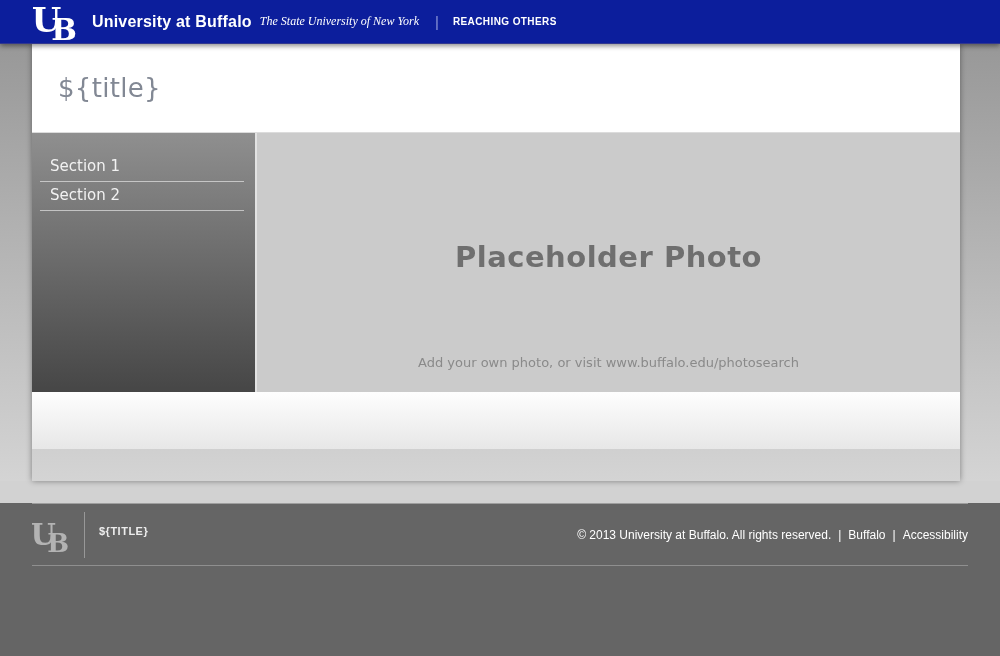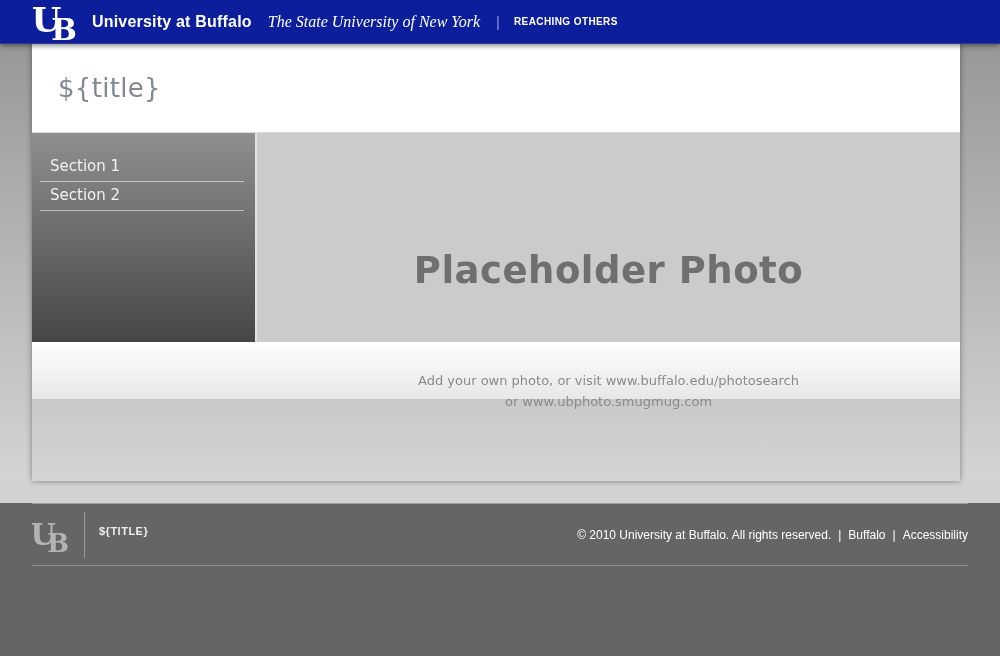--- a/index.html
+++ b/index.html
@@ -23,21 +23,21 @@
   }
   .ub-logo { display:block; }
   .ub-logo text { font-family:"DejaVu Serif", serif; font-weight:bold; fill:currentColor; }
   .masthead .ub-logo { color:#ffffff; margin-right:9px; }
   .wordmark {
     color:#ffffff; font-weight:bold; font-size:16px; letter-spacing:0.2px;
     cursor:pointer;
   }
   .tagline {
     color:#ffffff; font-family:"Liberation Serif", serif; font-style:italic;
-    font-size:16px; margin-left:16px;
+    font-size:12px; margin-left:8px;
   }
   .masthead-sep { color:#8d97d8; margin:0 14px 0 16px; font-size:15px; }
   .motto {
     color:#ffffff; font-weight:bold; font-size:10px; letter-spacing:0.4px;
     cursor:pointer;
   }
 
   
   .page-bg {
     height:437px; width:100%;
@@ -54,41 +54,41 @@
     height:89px; background:#ffffff;
     display:flex; align-items:center; padding-left:26px;
     border-bottom:1px solid #dcdcdc;
   }
   .page-title {
     font-family:"DejaVu Sans", sans-serif;
     font-size:26px; font-weight:400; color:#828894; margin:0; letter-spacing:0.3px;
   }
 
   
-  .content-row { display:flex; height:209px; background:#e2e2e2; }
+  .content-row { display:flex; height:259px; background:#e2e2e2; }
   .sidebar {
     width:223px; height:100%;
     background:linear-gradient(#8f8f8f, #464646);
     padding-top:20px; margin-right:2px;
   }
   .nav-item {
     display:block; text-decoration:none;
     font-family:"DejaVu Sans", sans-serif;
     color:#f2f2f2; font-size:15px;
     margin:0 11px 0 8px; padding:4px 0 6px 10px;
     border-bottom:1px solid rgba(235,235,235,0.65);
     cursor:pointer;
   }
   .photo-area {
     flex:1; height:100%; background:#cbcbcb;
     text-align:center; padding-top:100px;
     font-family:"DejaVu Sans", sans-serif;
   }
   .photo-heading {
-    margin:16px; font-size:37px; font-weight:bold; color:#6f6f6f; letter-spacing:0.5px;
+    margin:7px; font-size:29px; font-weight:bold; color:#6f6f6f; letter-spacing:0.5px;
   }
   .photo-caption { margin:78px 0 0 0; font-size:13px; color:#8a8a8a; line-height:21px; }
 
   
   .bottom-band { height:57px; background:linear-gradient(#fefefe, #e7e7e7); }
 
   
   .site-footer {
     height:175px; width:100%;
     background:#656565;
@@ -137,21 +137,20 @@
     <div class="content-row">
       <nav class="sidebar">
         <a class="nav-item">Section 1</a>
         <a class="nav-item">Section 2</a>
       </nav>
 
       <div class="photo-area">
         <h2 class="photo-heading">Placeholder Photo</h2>
         <p class="photo-caption">
           <span>Add your own photo, or visit www.buffalo.edu/photosearch</span><br>
-          <span>or www.ubphoto.smugmug.com</span>
         </p>
       </div>
     </div>
 
     <div class="bottom-band"></div>
   </div>
 </div>
 
 <footer class="site-footer">
   <div class="footer-inner">
@@ -159,21 +158,21 @@
 
     <div class="footer-row">
       <svg class="ub-logo" width="42" height="38" viewBox="0 0 52 40">
         <text x="-2" y="30" font-size="36">U</text>
         <text x="19" y="39" font-size="32">B</text>
       </svg>
       <div class="footer-vrule"></div>
       <span class="footer-site-title">${TITLE}</span>
       <div class="footer-spacer"></div>
       <div class="footer-legal">
-        <span>© 2010 University at Buffalo. All rights reserved.</span>
+        <span>© 2013 University at Buffalo. All rights reserved.</span>
         <span class="legal-sep">|</span>
         <a>Buffalo</a>
         <span class="legal-sep">|</span>
         <a>Accessibility</a>
       </div>
     </div>
 
     <div class="footer-rule-bottom"></div>
   </div>
 </footer>

